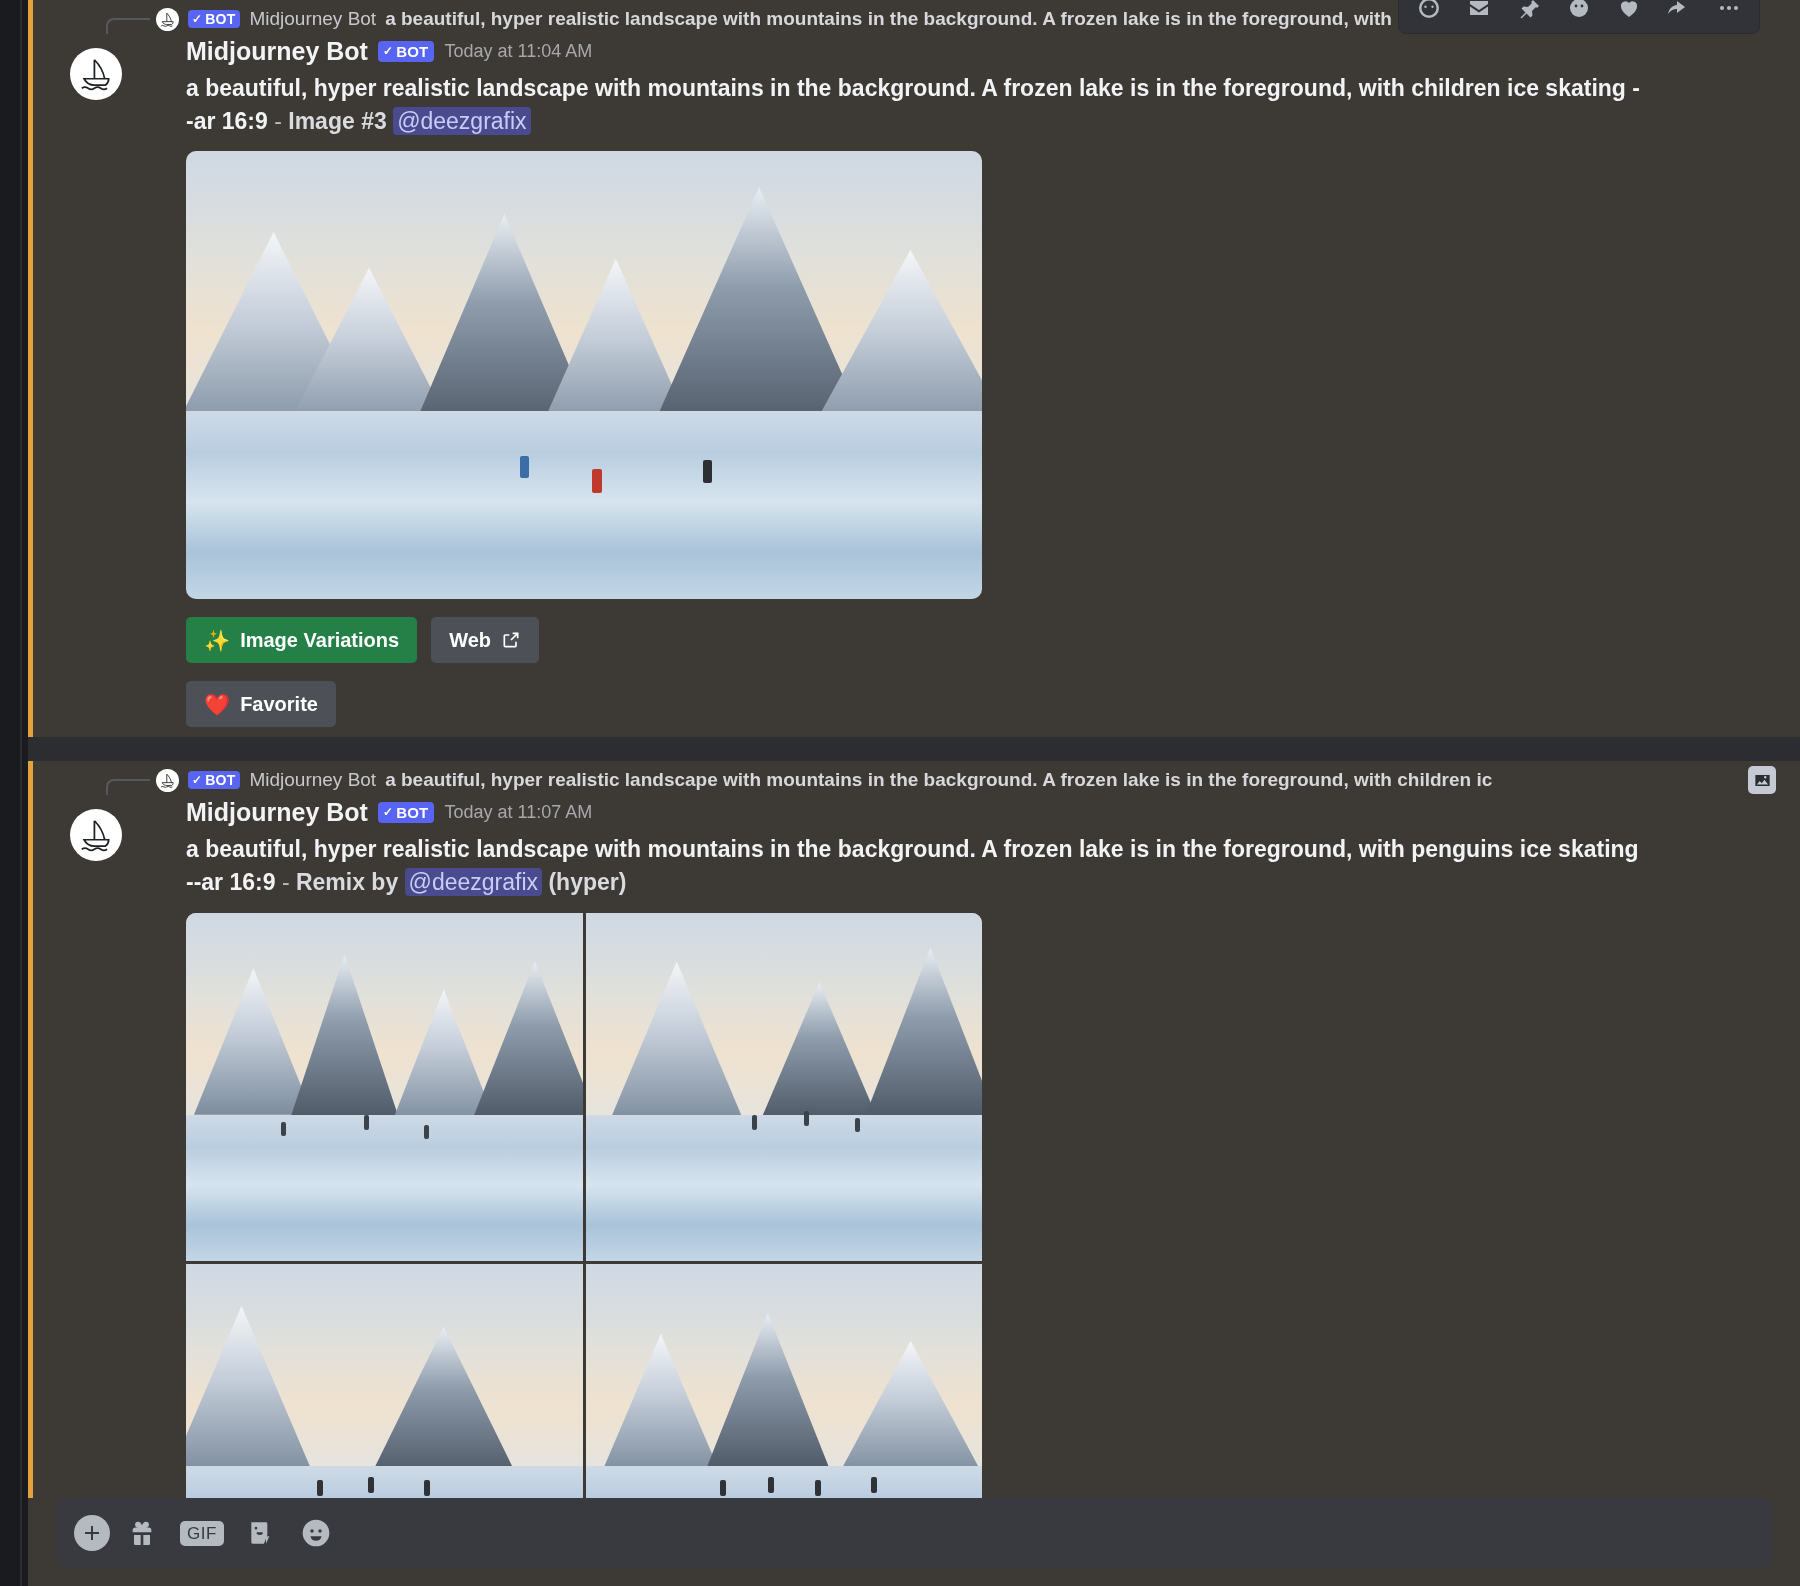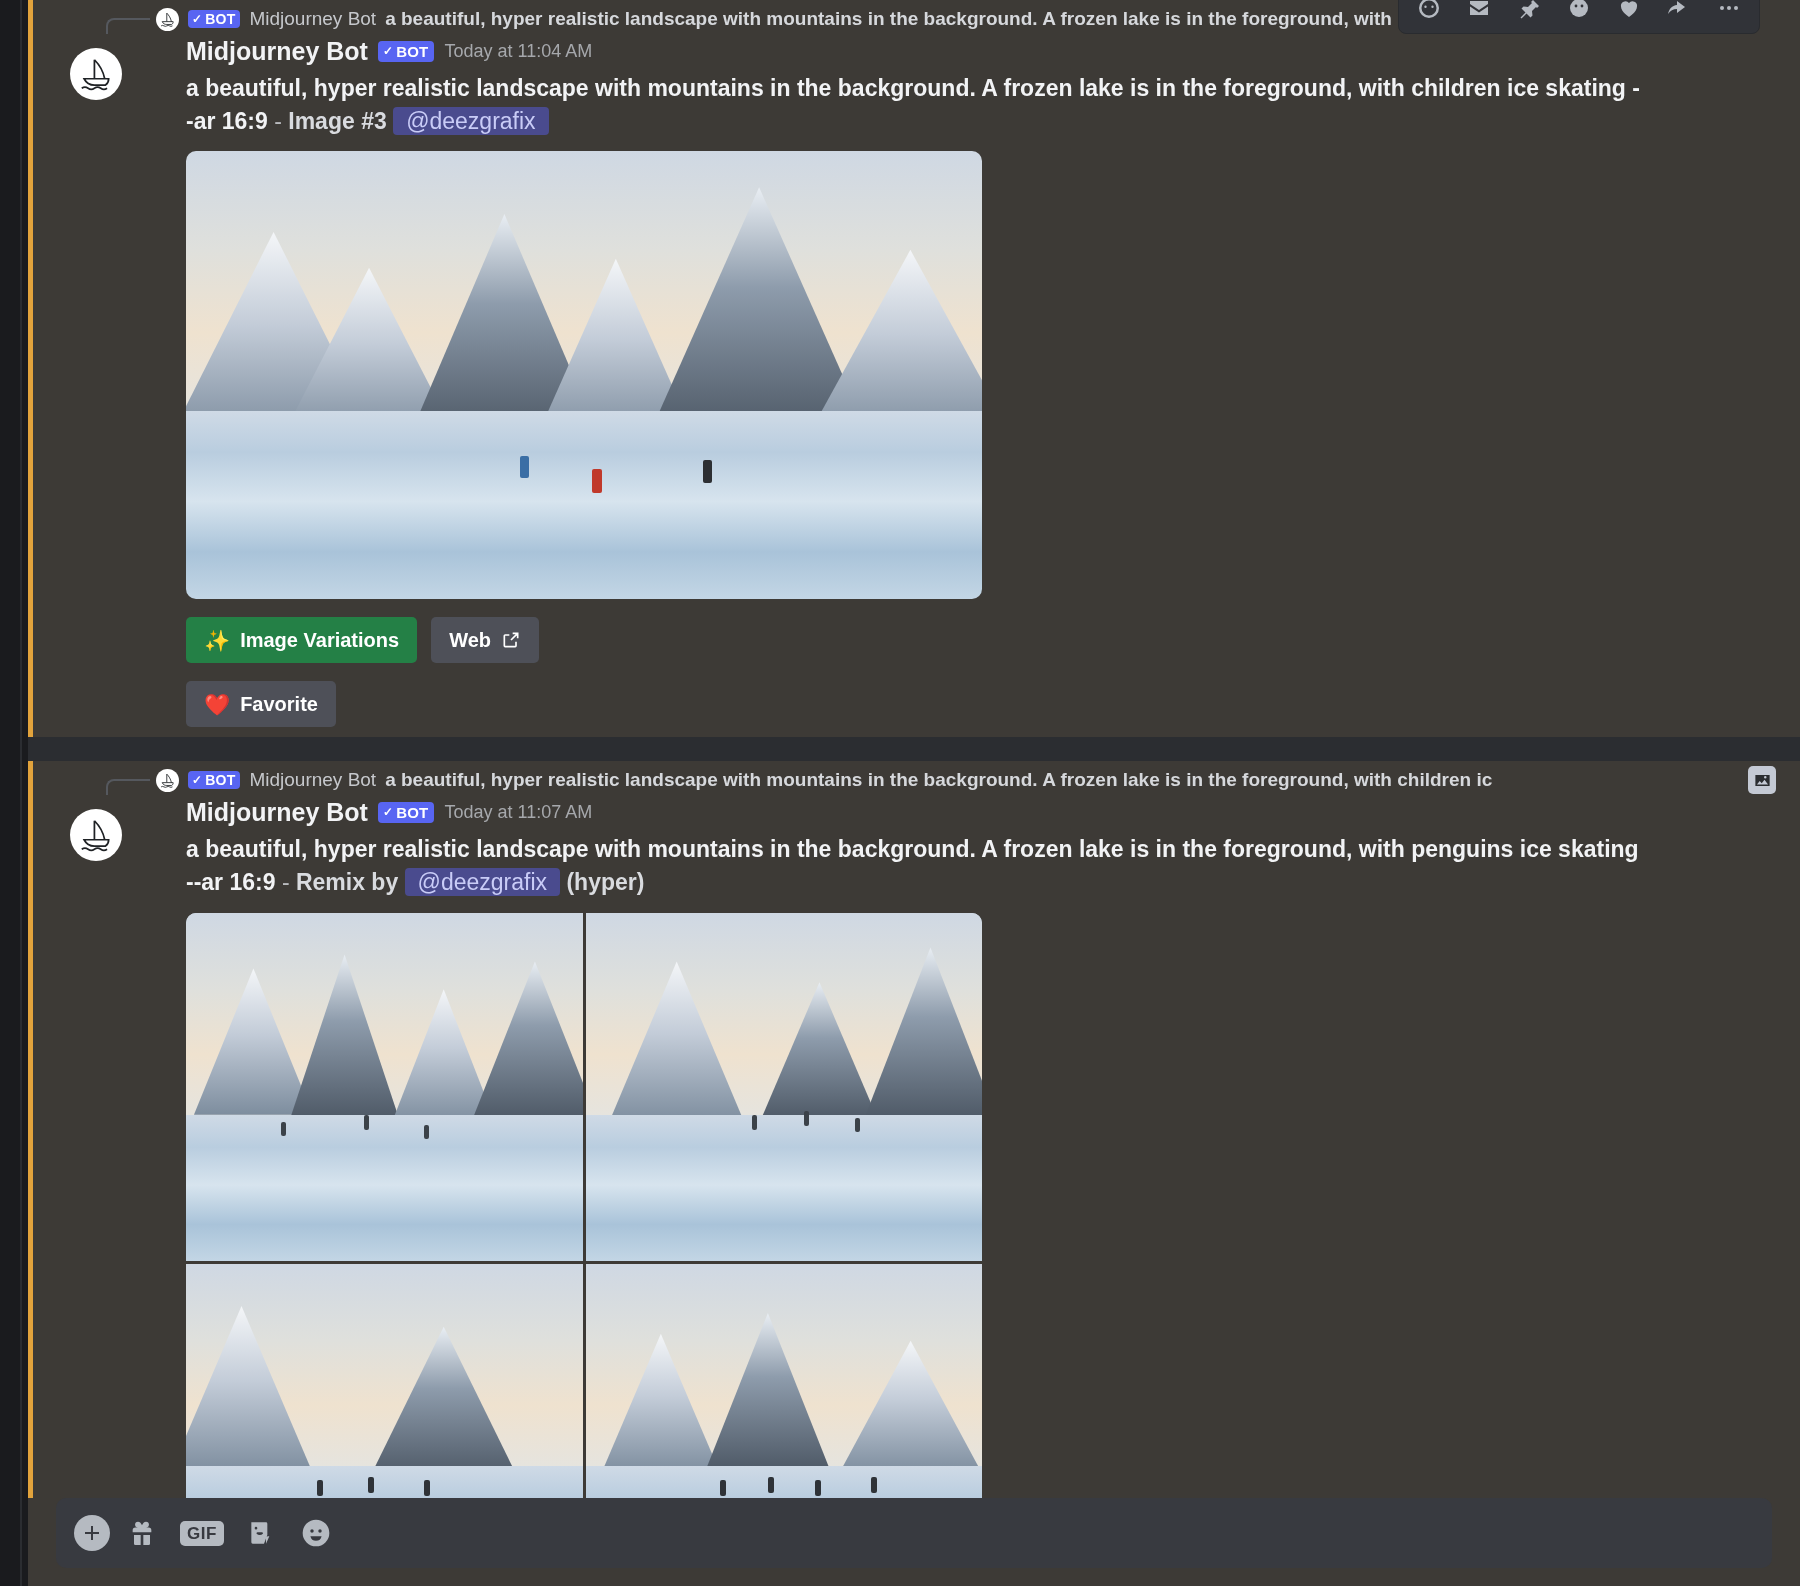--- a/index.html
+++ b/index.html
@@ -164,21 +164,21 @@
     line-height: 1.42;
     margin-top: 4px;
     max-width: 1460px;
   }
   .prompt .sep { color: #b9bbbe; font-weight: 400; }
   .prompt .plain { color: #d9dbdf; font-weight: 700; }
   .mention {
     background: #4a4b8e;
     color: #c9ccf7;
     border-radius: 4px;
-    padding: 1px 13px;
+    padding: 1px 4px;
     font-weight: 400;
   }
 
   
   .attachment {
     margin-top: 14px;
     border-radius: 10px;
     overflow: hidden;
     line-height: 0;
   }
@@ -278,21 +278,21 @@
   .composer-input::placeholder { color: #8e9197; }
   .composer-icons {
     display: flex; align-items: center; gap: 22px;
     flex: 0 0 auto;
   }
   .ci { color: #b5bac1; display: flex; align-items: center; cursor: pointer; }
   .ci svg { width: 32px; height: 32px; }
   .gif-box {
     background: #b5bac1; color: #383a40;
     border-radius: 5px;
-    font-size: 17px; font-weight: 700;
+    font-size: 17px; font-weight: 400;
     padding: 4px 7px;
     line-height: 1;
     letter-spacing: .5px;
   }
 
   
   .art { position: relative; width: 100%; height: 100%; overflow: hidden; }
   .sky {
     position: absolute; inset: 0 0 42% 0;
     background: linear-gradient(180deg,#cfd8e3 0%,#dfe0dc 38%,#efe2cf 70%,#e6e4de 100%);

